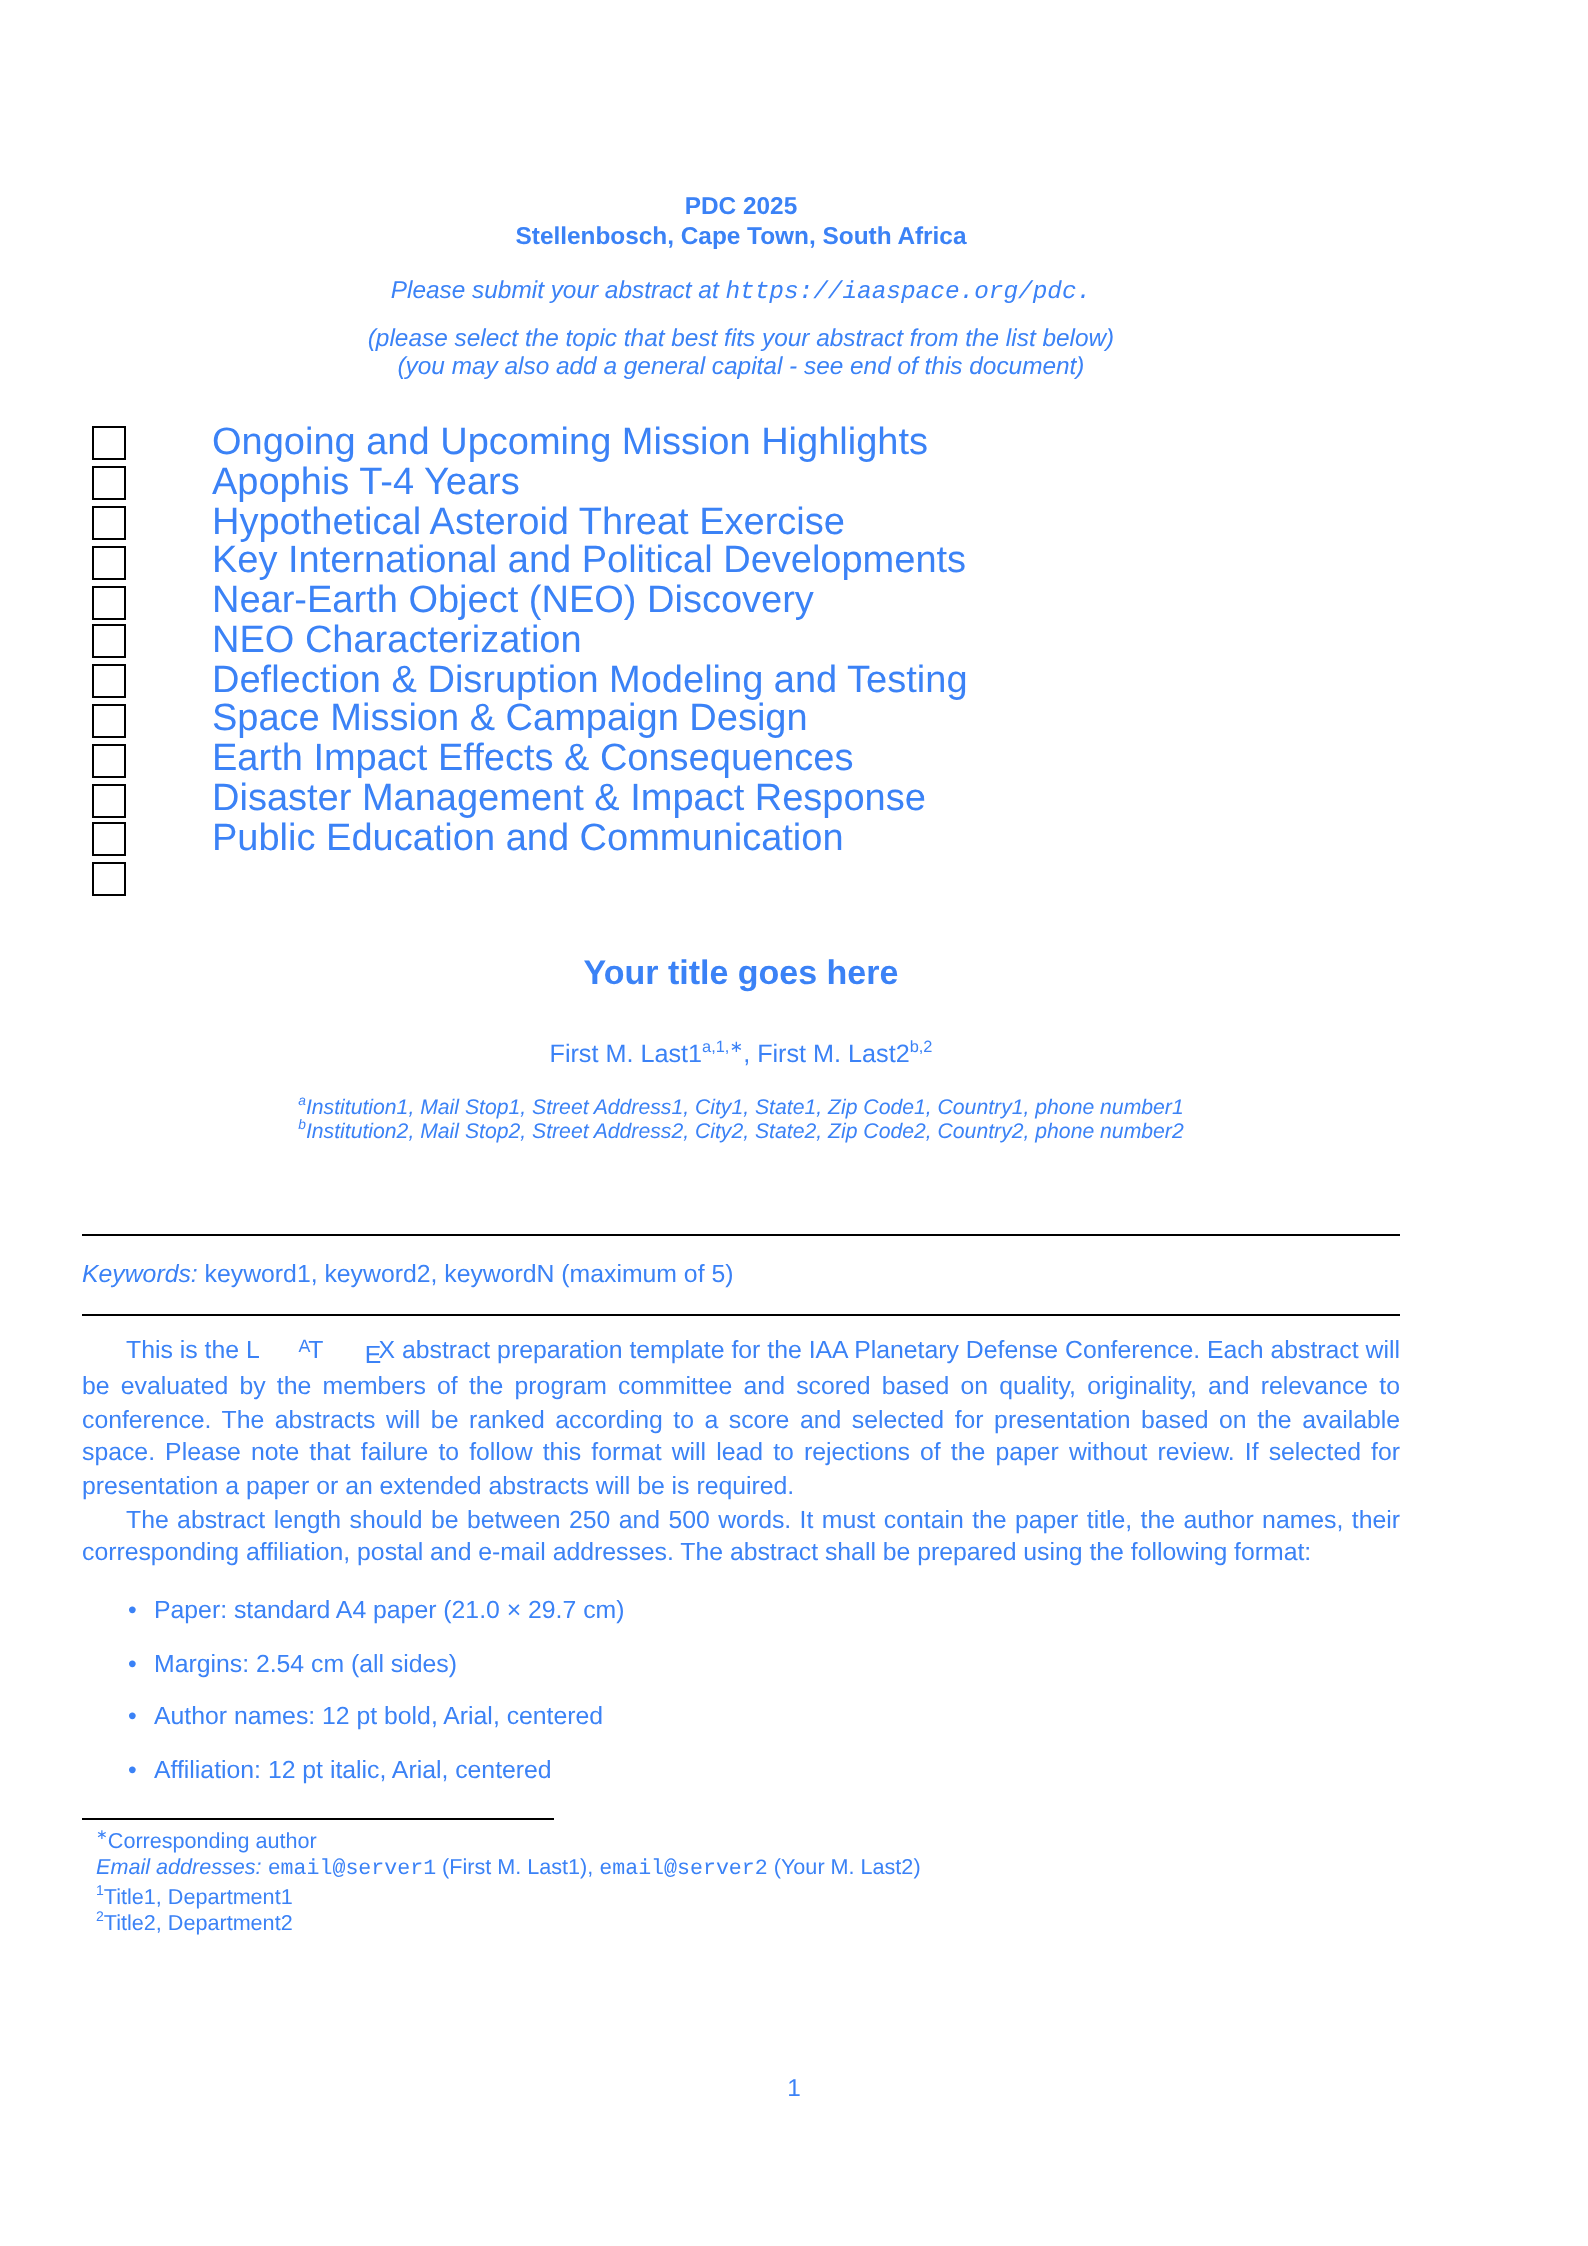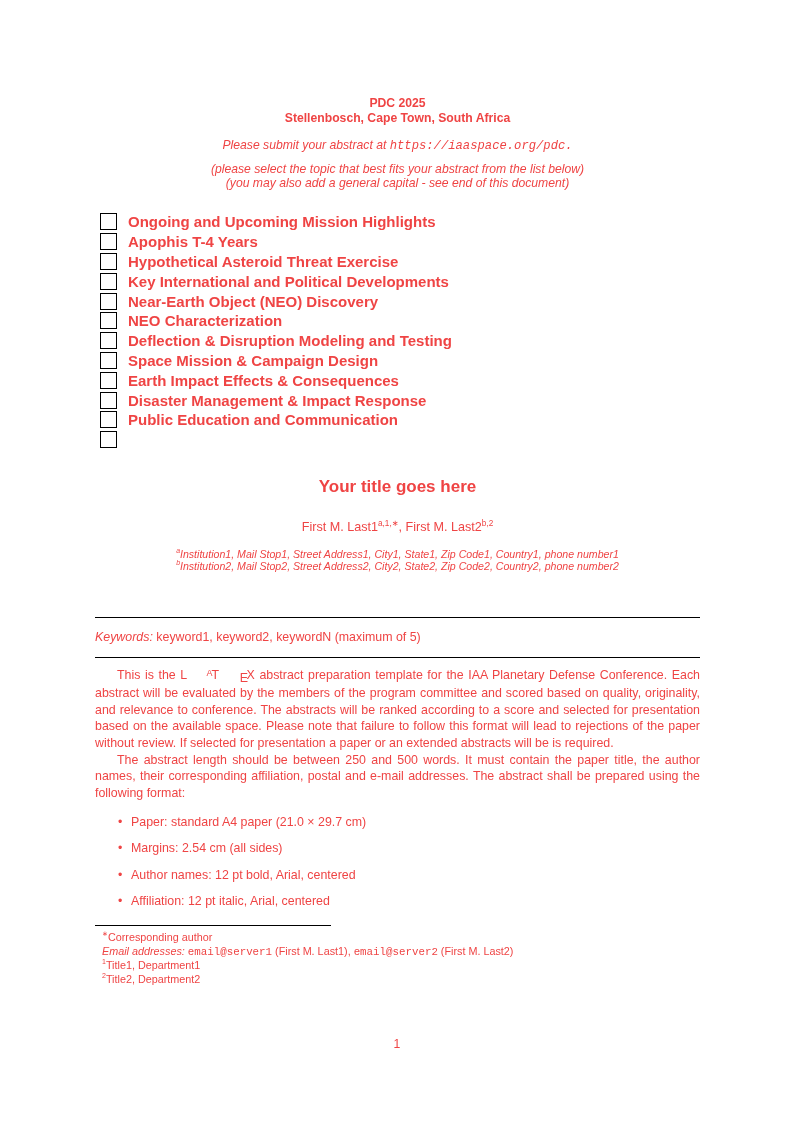--- a/index.html
+++ b/index.html
@@ -2,24 +2,24 @@
 <html><head>
 <meta charset="utf-8">
 <style>
   html, body { margin: 0; padding: 0; background: #ffffff; }
   .page {
     position: relative;
     width: 794px;
     height: 1123px;
     margin: 0 auto;
     background: #ffffff;
-    color: #ef4444;
+    color: #3b82f6;
     font-family: "Liberation Sans", sans-serif;
     box-sizing: border-box;
-    padding: 96px 94px 0 95px;
+    padding: 96px 94px 0 41px;
     overflow: hidden;
   }
   .it { font-style: italic; }
   .mono { font-family: "Liberation Mono", "DejaVu Sans Mono", monospace; }
   sup { font-size: 0.65em; line-height: 0; }
 
   
   .header { text-align: center; }
   .hdr-bold { font-weight: bold; font-size: 12.2px; line-height: 15px; }
   .submit-line { font-size: 12.2px; margin-top: 12px; }
@@ -29,21 +29,21 @@
   
   .topics { margin-top: 22px; margin-left: 5px; }
   .topic-row { display: flex; align-items: center; height: 19.8px; }
   .checkbox {
     flex: none;
     width: 15px; height: 15px;
     border: 1.2px solid #000;
     background: #fff;
     margin-right: 11px;
   }
-  .topic-label { font-weight: bold; font-size: 15px; white-space: nowrap; }
+  .topic-label { font-weight: normal; font-size: 19px; white-space: nowrap; margin-left: 32px; }
 
   
   .title { margin: 27px 0 0 0; text-align: center; font-size: 17px; font-weight: bold; }
   .authors { margin-top: 23px; text-align: center; font-size: 12.6px; }
   .affils { margin-top: 14px; text-align: center; font-style: italic; font-size: 10.6px; line-height: 12.8px; }
 
   
   .rule { border: 0; border-top: 1px solid #000; height: 0; margin: 0; }
   .rule-top { margin-top: 44px; }
   .keywords { font-size: 12.4px; padding: 12px 0 13px 0; }
@@ -173,20 +173,20 @@
   <ul class="bullets">
     <li>Paper: standard A4 paper (21.0 × 29.7 cm)</li>
     <li>Margins: 2.54 cm (all sides)</li>
     <li>Author names: 12 pt bold, Arial, centered</li>
     <li>Affiliation: 12 pt italic, Arial, centered</li>
   </ul>
 
   <div class="footnotes">
     <div class="fn-rule"></div>
     <div class="fn-line"><sup>∗</sup><span>Corresponding author</span></div>
-    <div class="fn-line"><span class="it">Email addresses:</span> <span class="mono">email@server1</span><span> (First M. Last1), </span><span class="mono">email@server2</span><span> (First M. Last2)</span></div>
+    <div class="fn-line"><span class="it">Email addresses:</span> <span class="mono">email@server1</span><span> (First M. Last1), </span><span class="mono">email@server2</span><span> (Your M. Last2)</span></div>
     <div class="fn-line"><sup>1</sup><span>Title1, Department1</span></div>
     <div class="fn-line"><sup>2</sup><span>Title2, Department2</span></div>
   </div>
 
   <div class="page-number">1</div>
 
 </div>
 
 </body></html>

